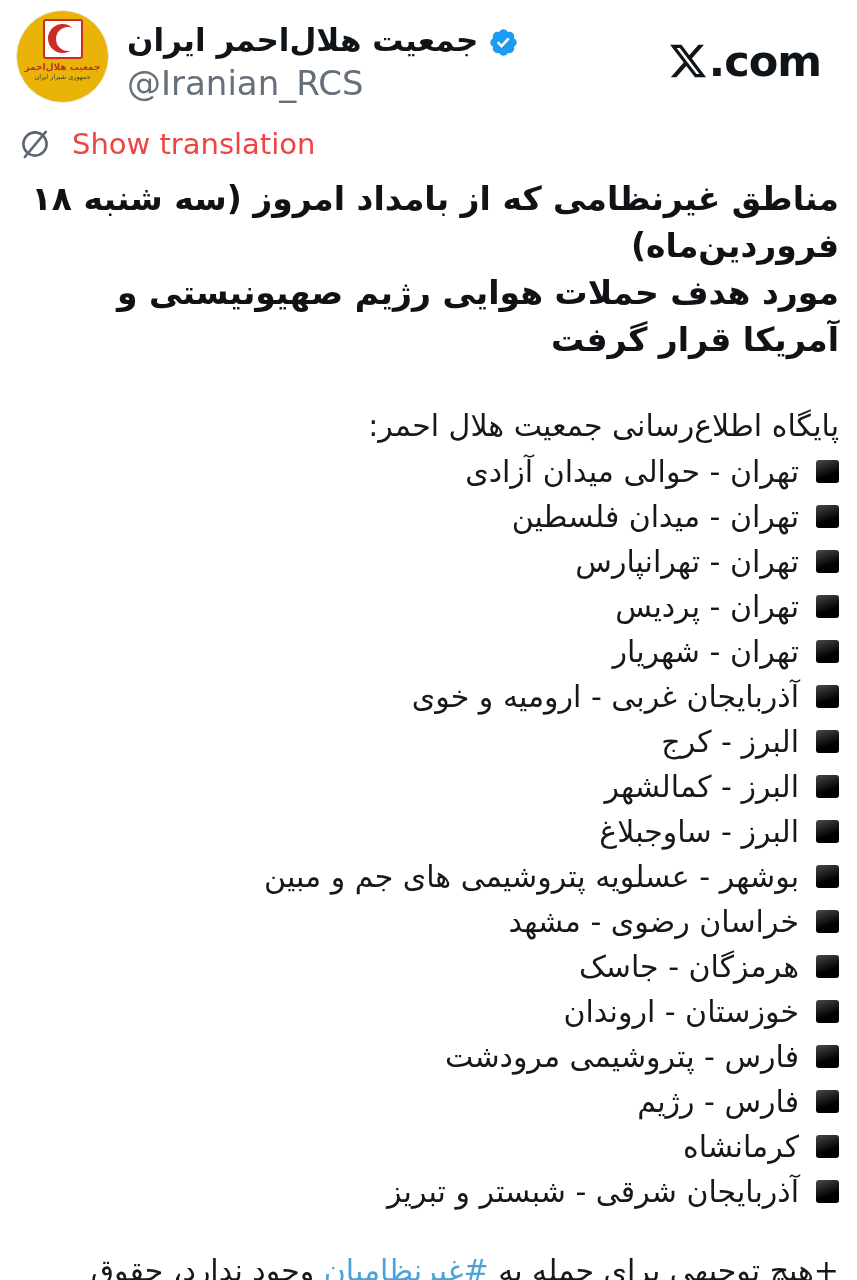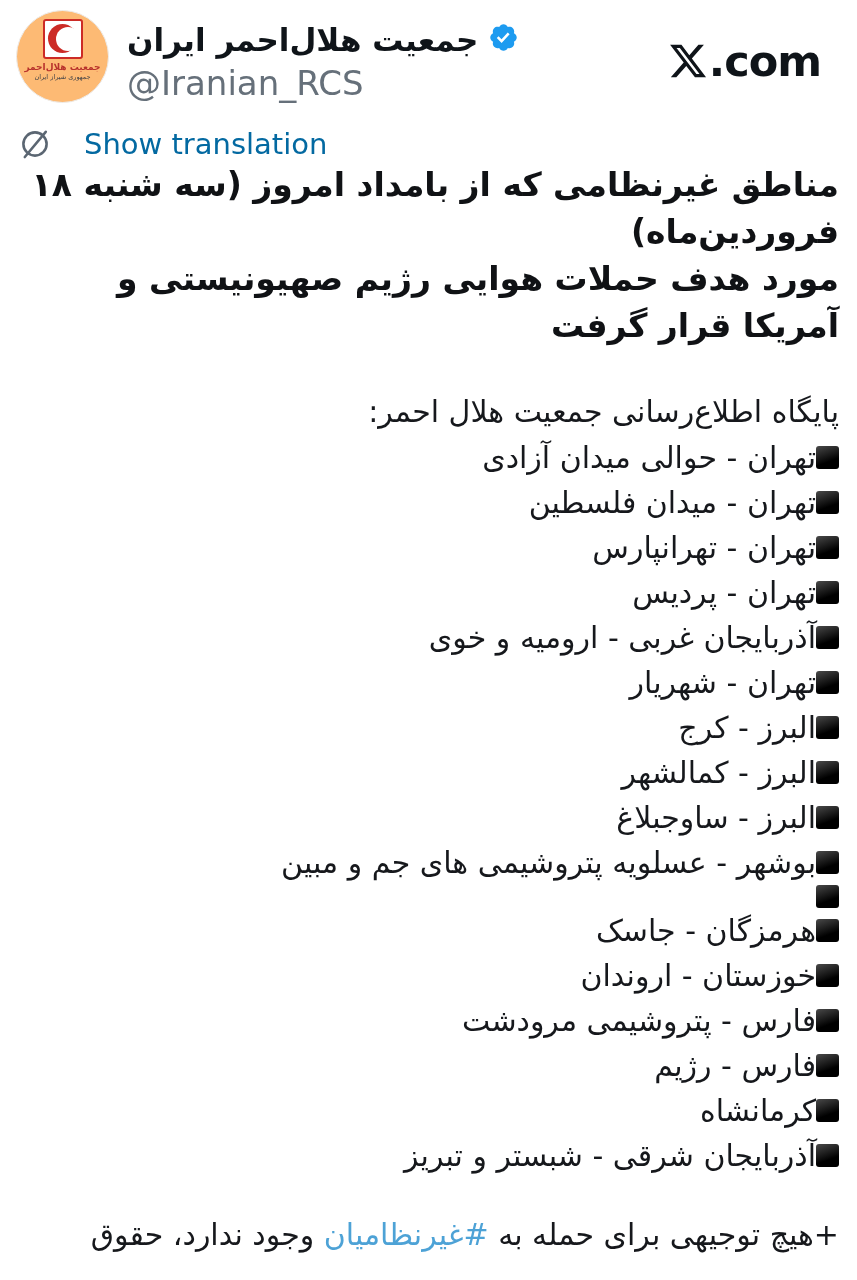--- a/index.html
+++ b/index.html
@@ -8,65 +8,65 @@
     width:857px; height:1280px; overflow:hidden; position:relative;
     font-family:"DejaVu Sans","Liberation Sans",sans-serif;
     color:#16181c;
   }
   .page { width:857px; height:1280px; padding:0 18px 0 16px; position:relative; }
 
   
   .header { position:relative; padding-top:10px; display:flex; gap:18px; }
   .avatar {
     width:93px; height:93px; border-radius:50%;
-    border:1px solid #ededed; background:#fdba74;
+    border:1px solid #ededed; background:#eab308;
     display:flex; flex-direction:column; align-items:center;
     padding-top:8px; overflow:hidden; flex:0 0 auto;
   }
   .logo-square {
     width:40px; height:40px; border:2px solid #cc2b26; border-radius:3px;
     position:relative; background:#fff;
   }
   .crescent { position:absolute; inset:0; }
   .crescent::before {
     content:""; position:absolute; width:29px; height:29px; left:3px; top:3px;
     background:#cc2b26; border-radius:50%;
   }
   .crescent::after {
     content:""; position:absolute; width:24px; height:24px; left:11px; top:6px;
     background:#fff; border-radius:50%;
   }
   .avatar-line1 { margin-top:3px; font-size:9px; font-weight:700; color:#b8322c; white-space:nowrap; }
   .avatar-line2 { margin-top:1px; font-size:6.5px; color:#3c3f46; white-space:nowrap; }
 
   .id-col { padding-top:12px; }
-  .name-row { display:flex; align-items:flex-start; gap:10px; }
+  .name-row { display:flex; align-items:flex-end; gap:10px; }
   .acct-name { font-size:31px; font-weight:700; color:#0f1419; }
   .handle { margin-top:5px; font-size:34px; color:#66707a; }
 
   .watermark {
     position:absolute; right:18px; top:36px;
     display:flex; align-items:center; gap:1px;
     font-size:43px; font-weight:700; color:#0f1419; letter-spacing:-1px;
   }
 
   
   .translate-row {
-    margin:24px 0 0 2px; display:flex; align-items:center; gap:32px;
-    font-size:29px; color:#0369a1; cursor:pointer;
+    margin:24px 0 0 2px; display:flex; align-items:center; gap:20px;
+    font-size:29px; color:#ef4444; cursor:pointer;
   }
 
   
   .headline {
-    direction:rtl; text-align:right;
+    margin-top:14px; direction:rtl; text-align:right;
     font-size:33px; font-weight:800; line-height:47px; color:#101215;
   }
   .list { margin-top:40px; direction:rtl; font-size:30px; line-height:45px; color:#16181c; }
   .list-intro { margin-bottom:1px; }
-  .item { display:flex; align-items:center; gap:0; }
+  .item { display:flex; align-items:center; gap:17px; }
   .bullet {
     width:23px; height:23px; border-radius:3px; flex:0 0 auto;
     background:linear-gradient(160deg,#4a4a4a 0%,#000 65%);
   }
   .footer {
     margin-top:34px; direction:rtl; text-align:right;
     font-size:30px; line-height:46px; color:#16181c;
   }
   .hashtag { color:#4da2d6; cursor:pointer; }
 </style>
@@ -129,44 +129,45 @@
     <div class="item">
         <span class="bullet"></span>
         <span>تهران - تهرانپارس</span>
       </div>
     <div class="item">
         <span class="bullet"></span>
         <span>تهران - پردیس</span>
       </div>
     <div class="item">
         <span class="bullet"></span>
-        <span>آذربایجان غربی - ارومیه و خوی</span>
+        <span>تهران - شهریار</span>
       </div>
     <div class="item">
         <span class="bullet"></span>
-        <span>تهران - شهریار</span>
+        <span>آذربایجان غربی - ارومیه و خوی</span>
       </div>
     <div class="item">
         <span class="bullet"></span>
         <span>البرز - کرج</span>
       </div>
     <div class="item">
         <span class="bullet"></span>
         <span>البرز - کمالشهر</span>
       </div>
     <div class="item">
         <span class="bullet"></span>
         <span>البرز - ساوجبلاغ</span>
       </div>
     <div class="item">
         <span class="bullet"></span>
         <span>بوشهر - عسلویه پتروشیمی های جم و مبین</span>
       </div>
     <div class="item">
         <span class="bullet"></span>
+        <span>خراسان رضوی - مشهد</span>
       </div>
     <div class="item">
         <span class="bullet"></span>
         <span>هرمزگان - جاسک</span>
       </div>
     <div class="item">
         <span class="bullet"></span>
         <span>خوزستان - اروندان</span>
       </div>
     <div class="item">

